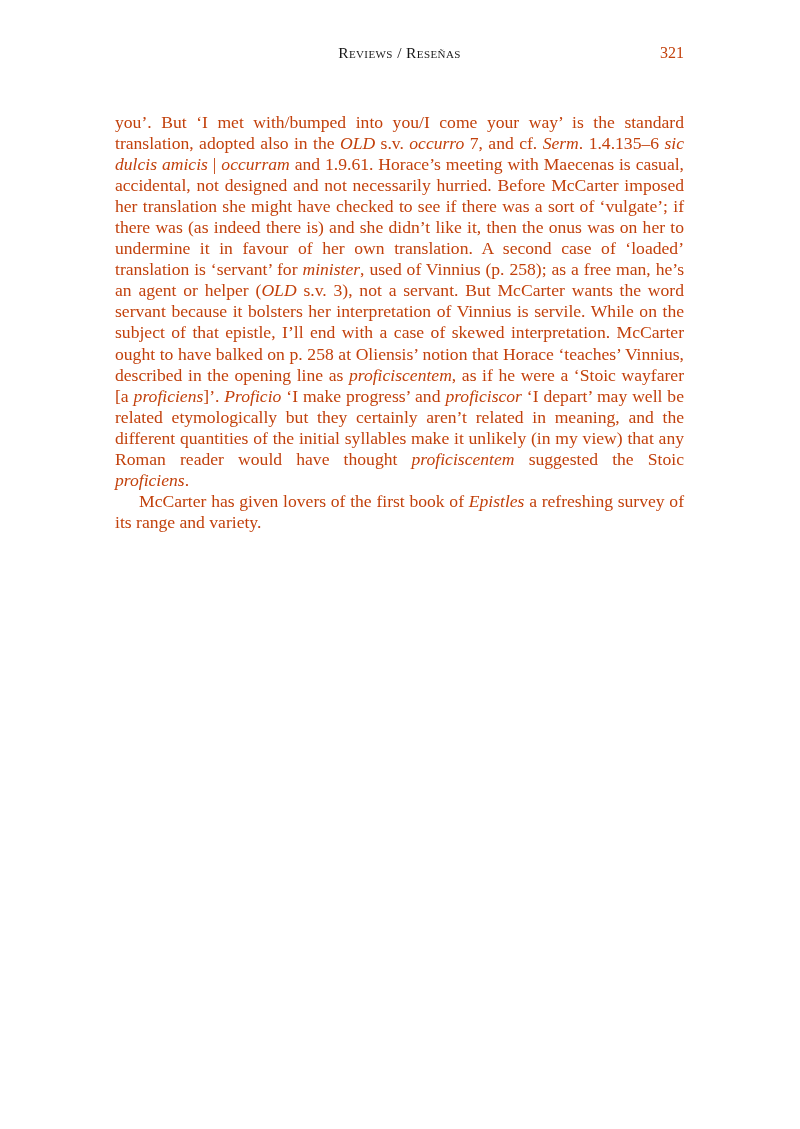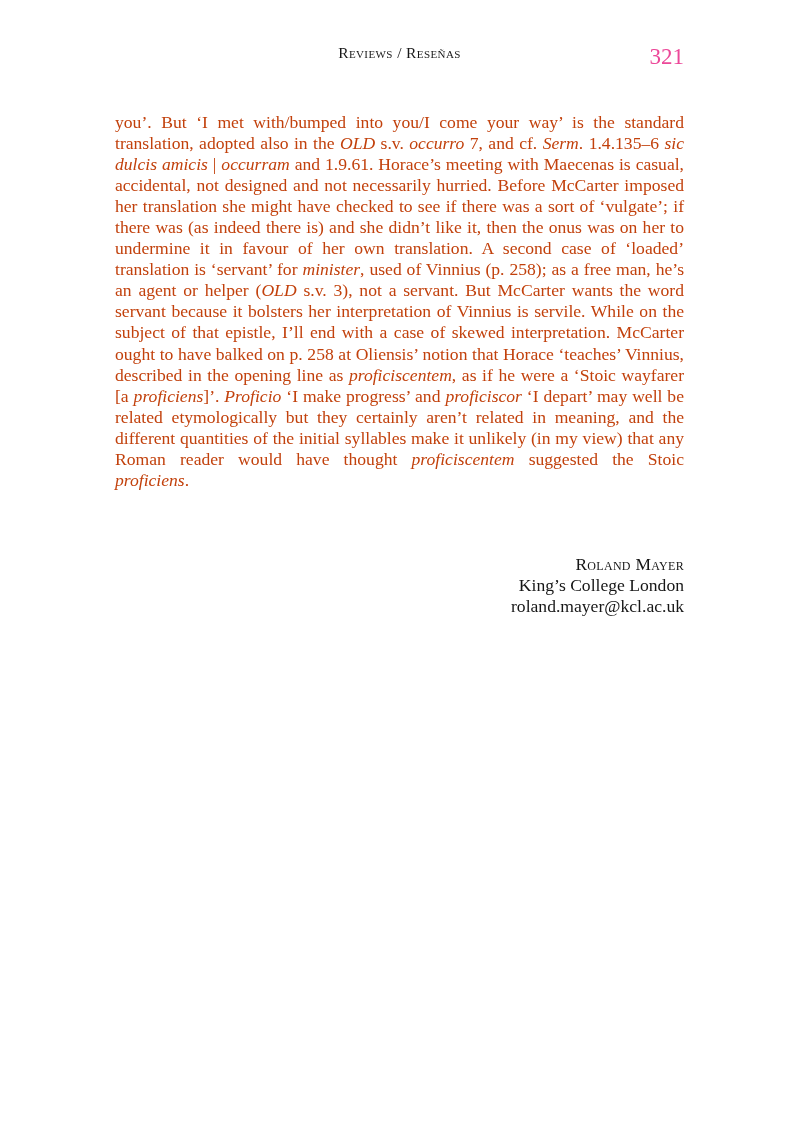--- a/index.html
+++ b/index.html
@@ -41,22 +41,22 @@
     font-size: 15.5px;
     font-variant: small-caps;
     letter-spacing: 0.4px;
     color: #181818;
     white-space: nowrap;
   }
   .runhead-folio {
     position: absolute;
     right: 0;
     top: 0;
-    font-size: 23px;
-    color: #ec4899;
+    font-size: 16px;
+    color: #c2410c;
     line-height: 1.12;
   }
 
   
   .textblock {
     position: absolute;
     left: 115px;
     top: 112px;
     width: 569px;
   }
@@ -116,22 +116,18 @@
 
 <div class="page">
 
   <div class="runhead">
     <div class="runhead-title">Reviews / Reseñas</div>
     <div class="runhead-folio">321</div>
   </div>
 
   <div class="textblock">
     <p class="para">you’. But ‘I met with/bumped into you/I come your way’ is the standard translation, adopted also in the <i>OLD</i> s.v. <i>occurro</i> 7, and cf. <i>Serm</i>. 1.4.135–6 <i>sic dulcis amicis</i> | <i>occurram</i> and 1.9.61. Horace’s meeting with Maecenas is casual, accidental, not designed and not necessarily hurried. Before McCarter imposed her translation she might have checked to see if there was a sort of ‘vulgate’; if there was (as indeed there is) and she didn’t like it, then the onus was on her to undermine it in favour of her own translation. A second case of ‘loaded’ translation is ‘servant’ for <i>minister</i>, used of Vinnius (p. 258); as a free man, he’s an agent or helper (<i>OLD</i> s.v. 3), not a servant. But McCarter wants the word servant because it bolsters her interpretation of Vinnius is servile. While on the subject of that epistle, I’ll end with a case of skewed interpretation. McCarter ought to have balked on p. 258 at Oliensis’ notion that Horace ‘teaches’ Vinnius, described in the opening line as <i>proficiscentem</i>, as if he were a ‘Stoic wayfarer [a <i>proficiens</i>]’. <i>Proficio</i> ‘I make progress’ and <i>proficiscor</i> ‘I depart’ may well be related etymologically but they certainly aren’t related in meaning, and the different quantities of the initial syllables make it unlikely (in my view) that any Roman reader would have thought <i>proficiscentem</i> suggested the Stoic <i>proficiens</i>.</p>
+    <p class="para indent">McCarter has given lovers of the first book of <i>Epistles</i> a refreshing survey of its range and variety.</p>
   </div>
 
-  <div class="signature">
-    <div class="sig-line smallcaps">Roland Mayer</div>
-    <div class="sig-line">King’s College London</div>
-    <div class="sig-line">roland.mayer@kcl.ac.uk</div>
-  </div>
 
 
 </div>
 
 </body></html>

